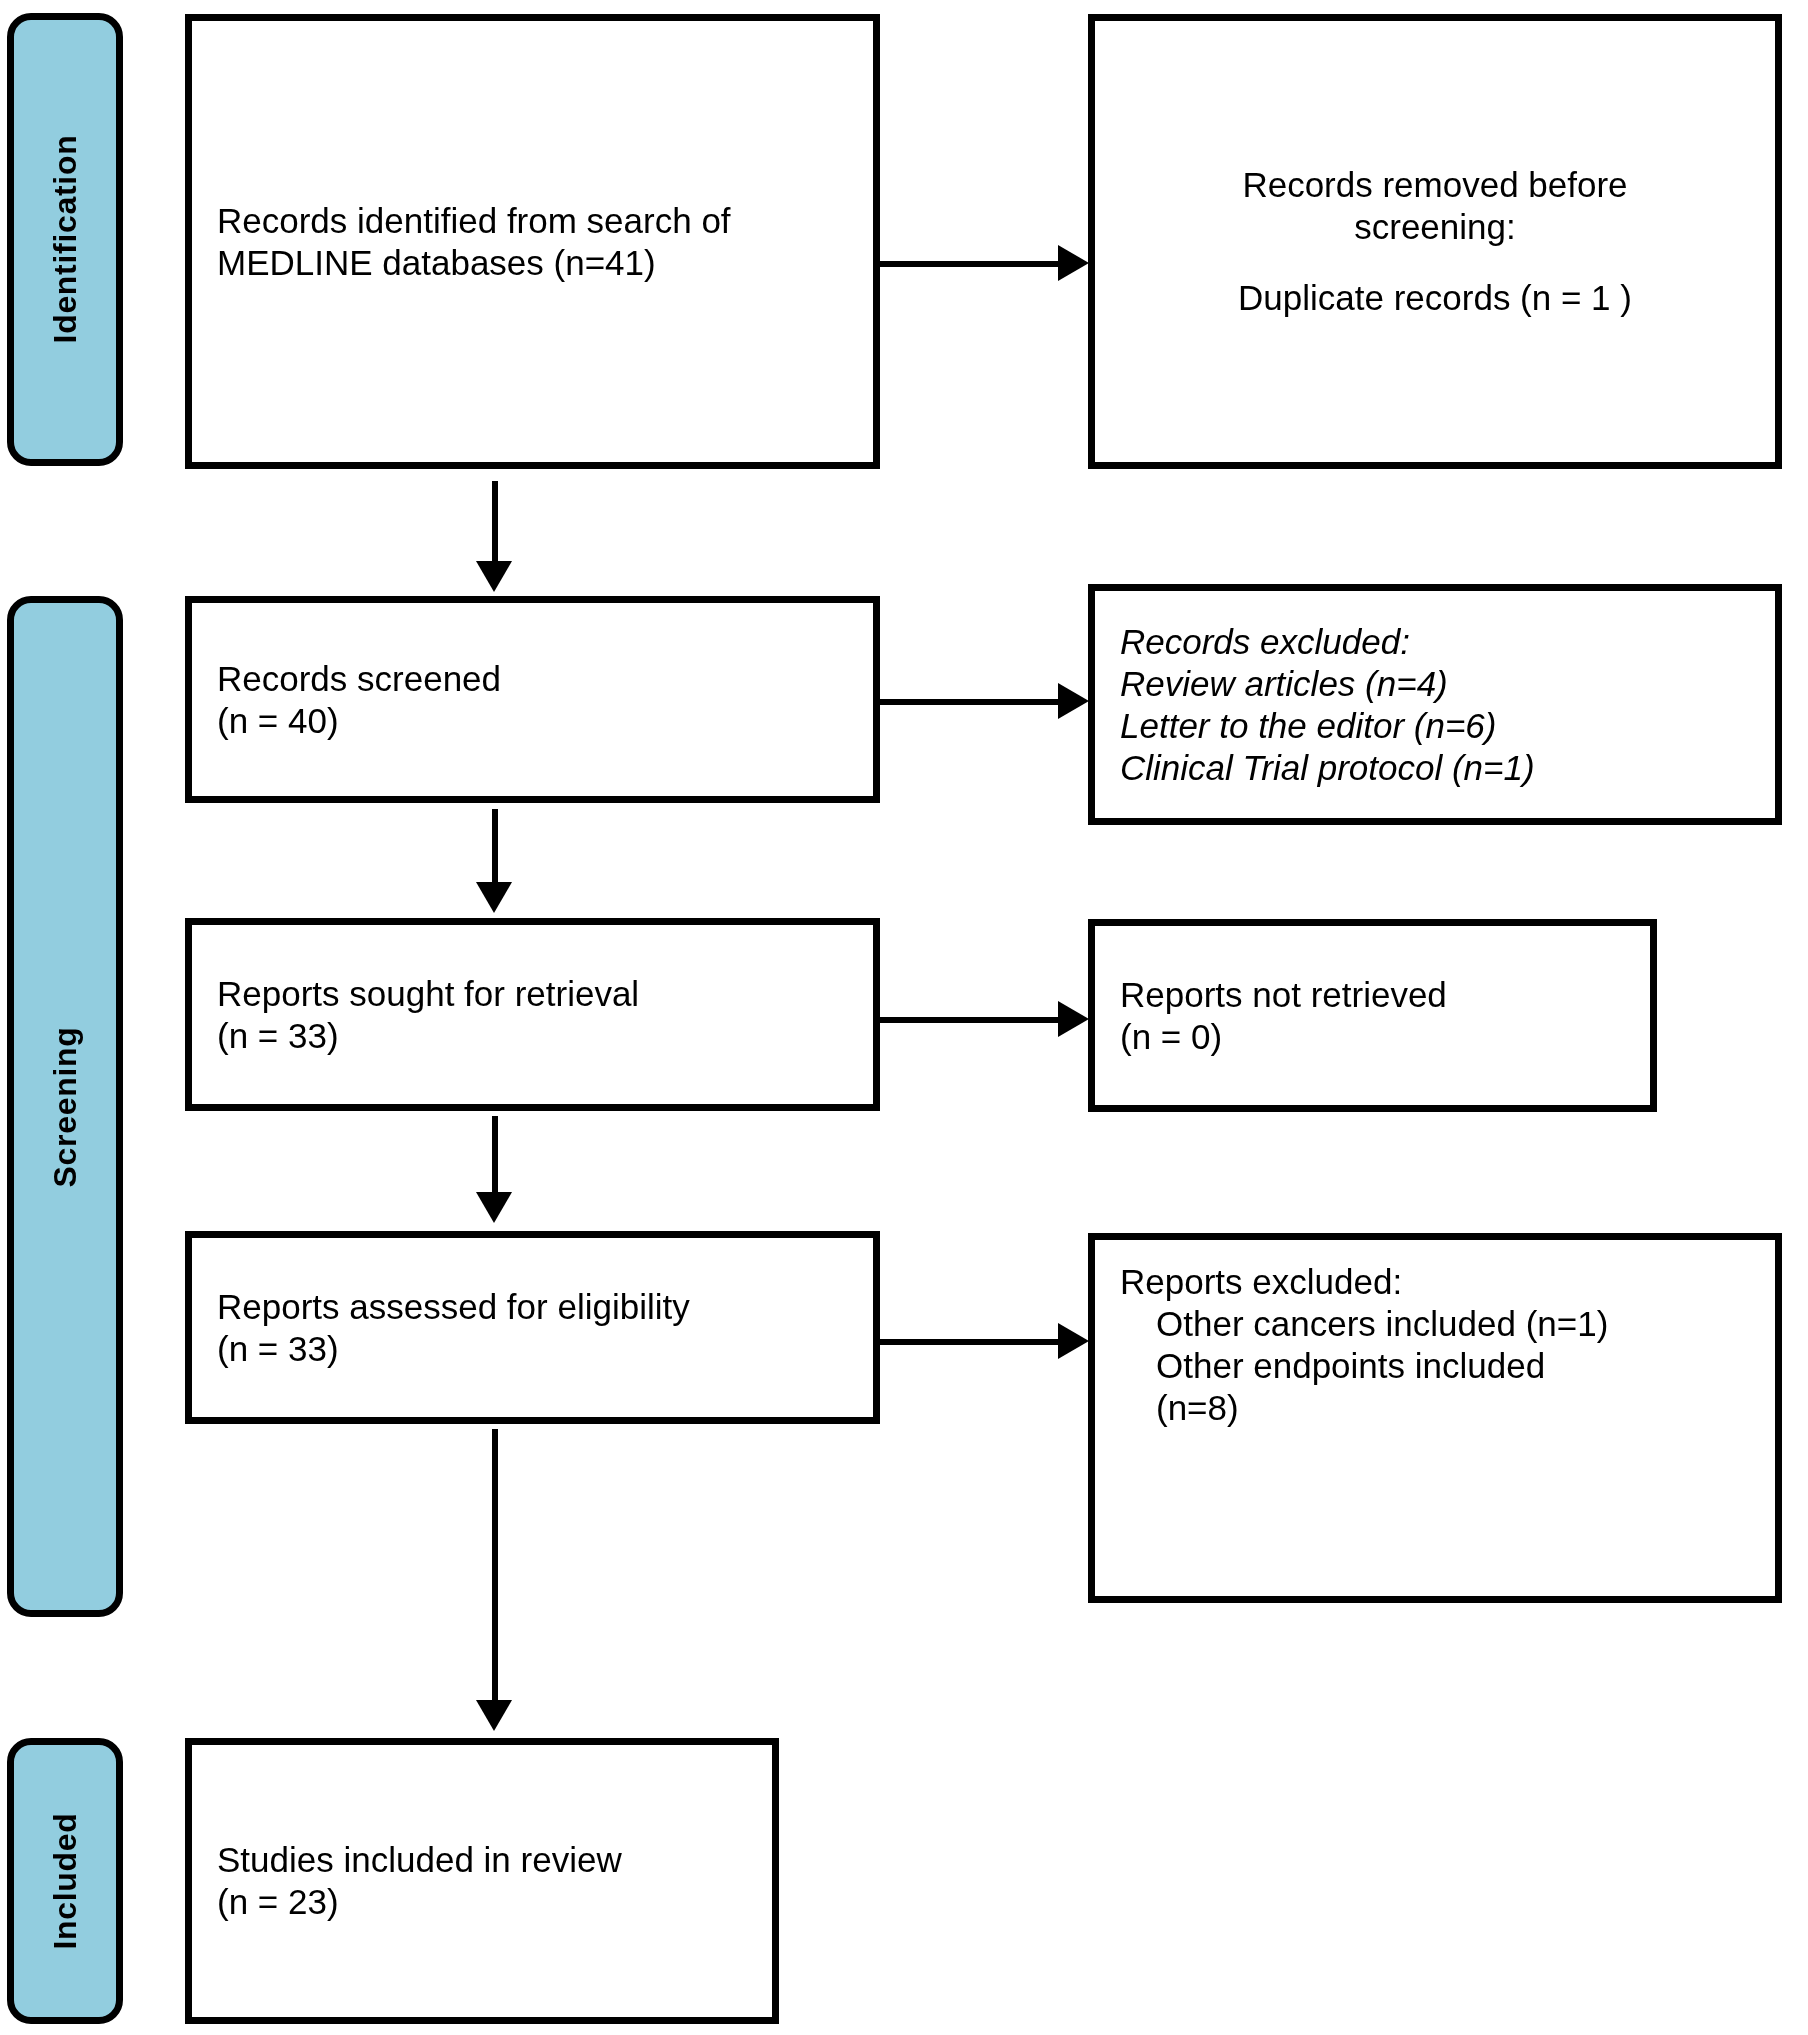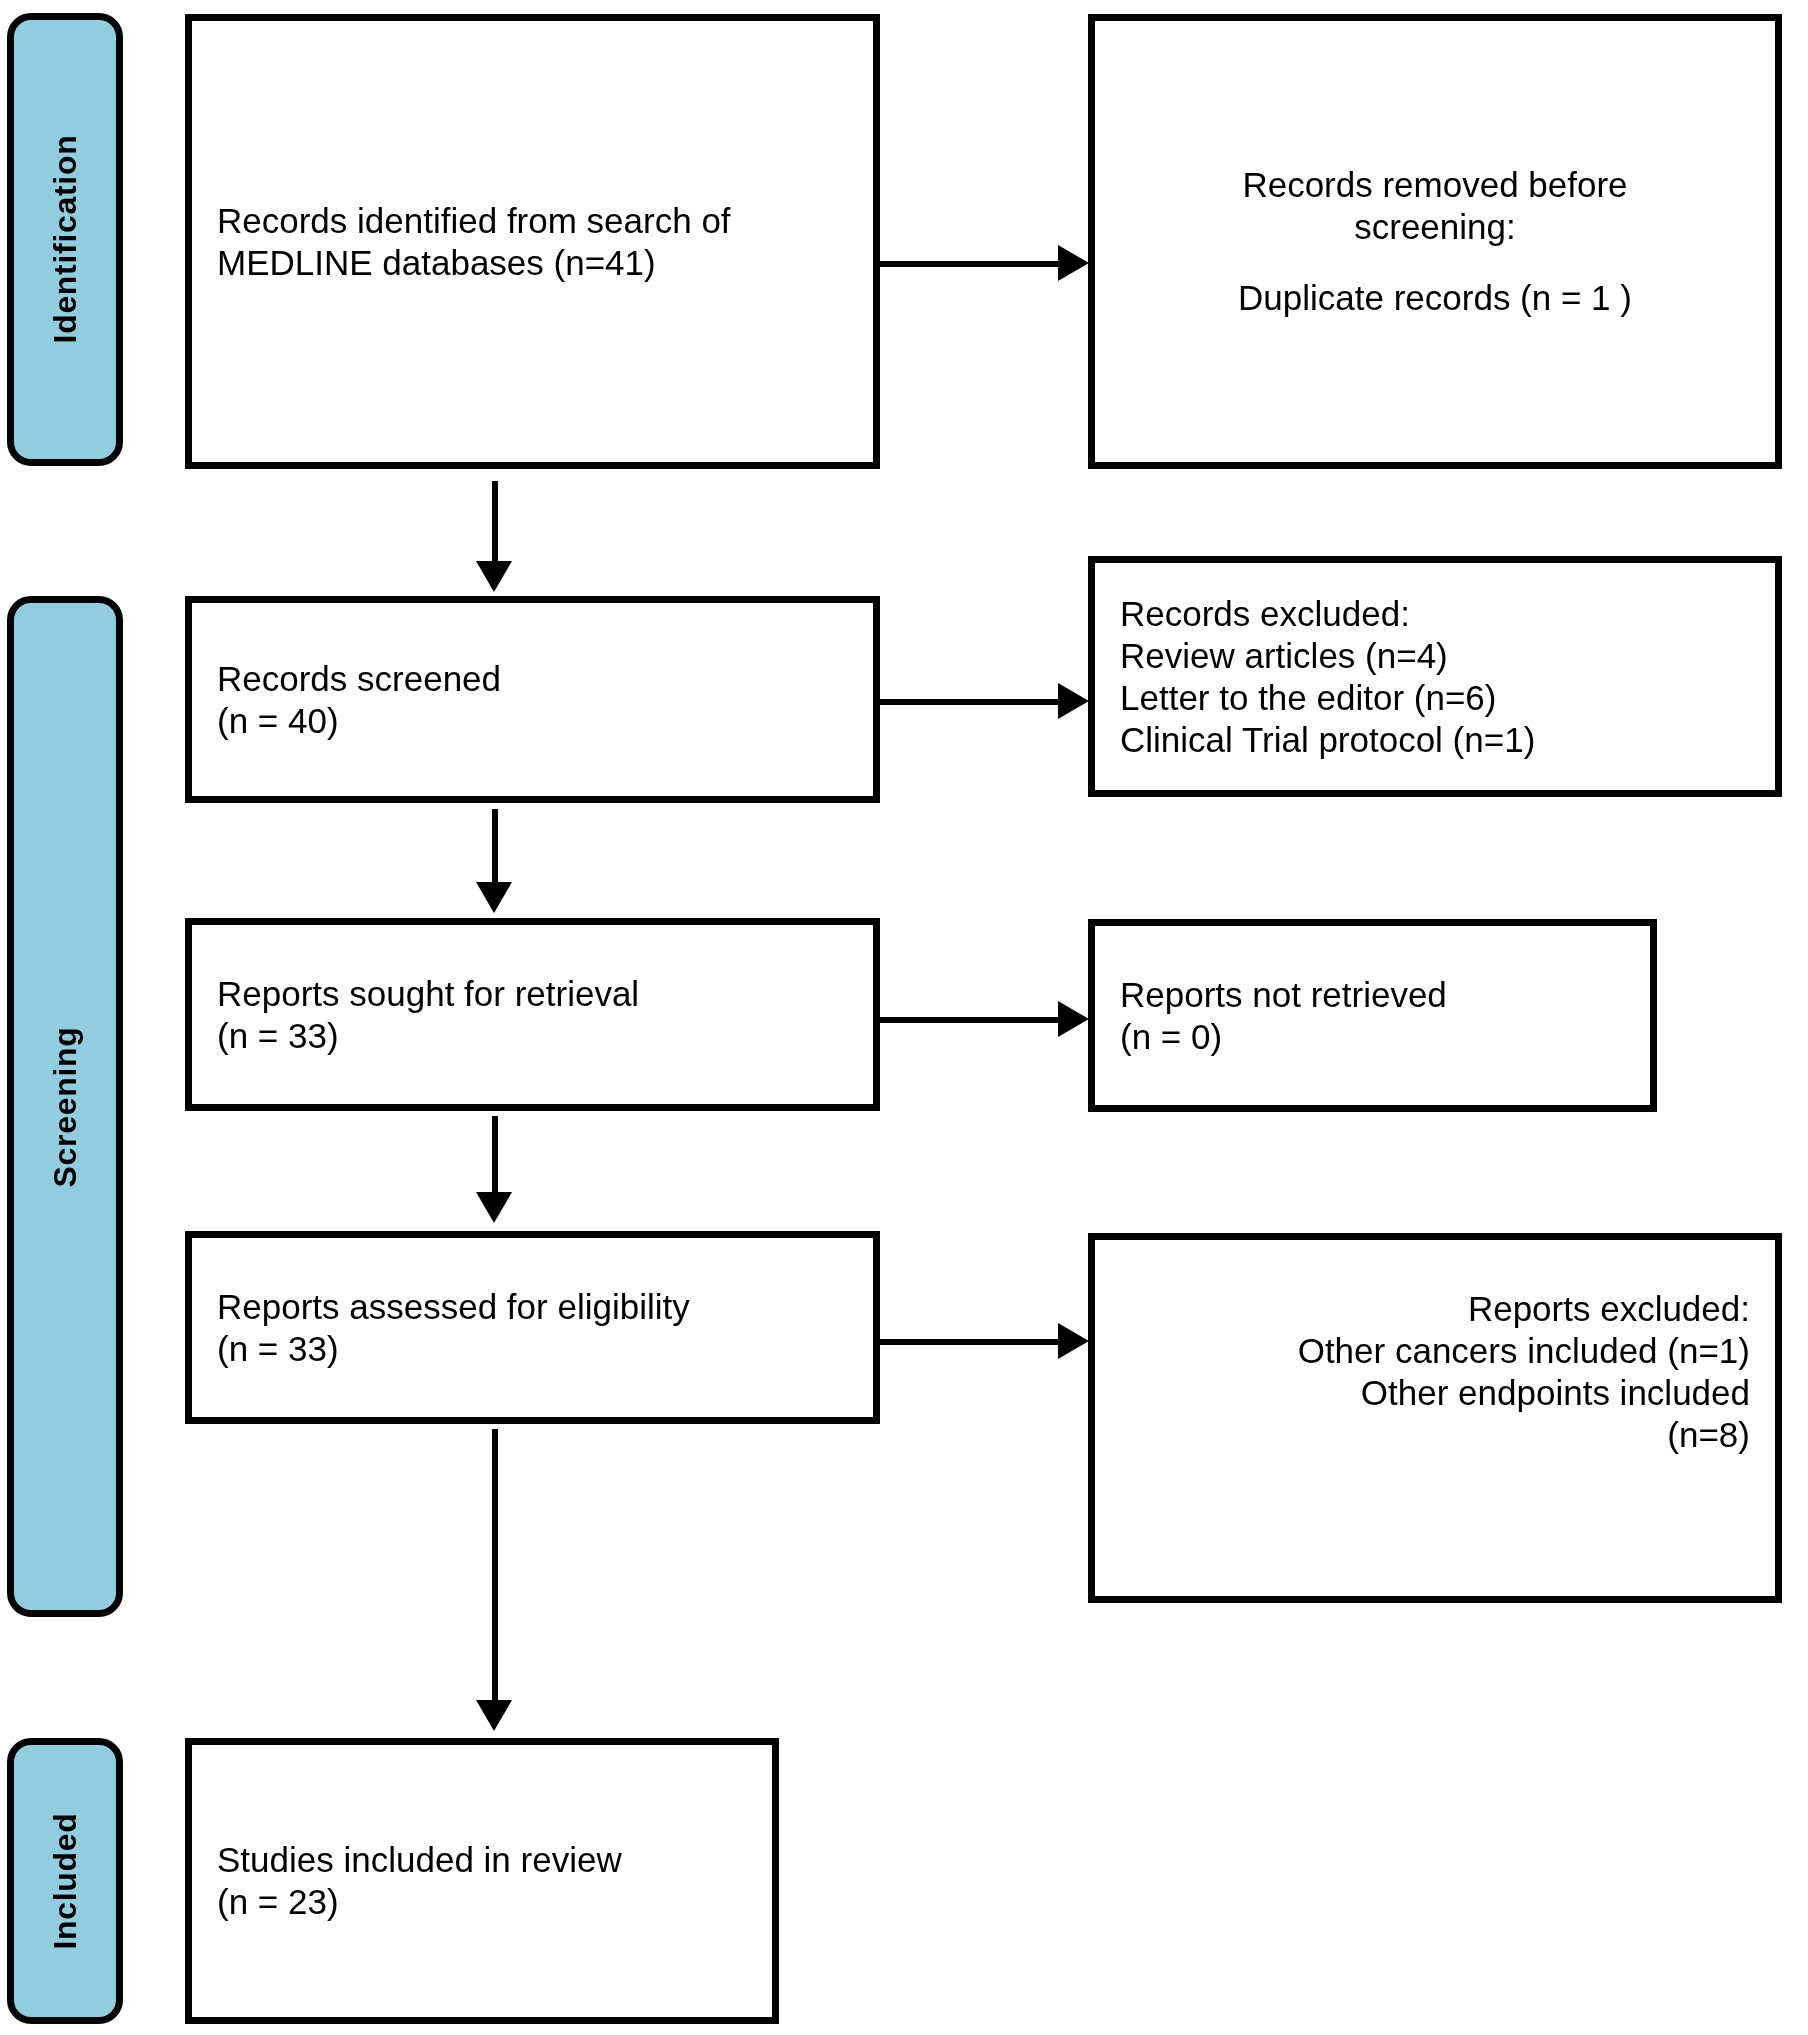--- a/index.html
+++ b/index.html
@@ -107,33 +107,33 @@
     <div class="line">(n = 23)</div>
   </div>
 
   <div class="flow-box" style="left:1088px; top:14px; width:694px; height:455px;align-items:center;">
     <div class="line"><span>Records removed </span><span class="ital">before</span></div>
     <div class="line"><span class="ital">screening</span><span>:</span></div>
     <div class="gap"></div>
     <div class="line">Duplicate records (n = 1 )</div>
   </div>
 
-  <div class="flow-box" style="left:1088px; top:556px; width:694px; height:241px;">
+  <div class="flow-box" style="left:1088px; top:584px; width:694px; height:241px;font-style:italic;">
     <div class="line">Records excluded:</div>
     <div class="line">Review articles (n=4)</div>
     <div class="line">Letter to the editor (n=6)</div>
     <div class="line">Clinical Trial protocol (n=1)</div>
   </div>
 
   <div class="flow-box" style="left:1088px; top:919px; width:569px; height:193px;">
     <div class="line">Reports not retrieved</div>
     <div class="line">(n = 0)</div>
   </div>
 
-  <div class="flow-box" style="left:1088px; top:1233px; width:694px; height:370px; justify-content:flex-start; padding-top:48px;text-align:right;">
+  <div class="flow-box" style="left:1088px; top:1233px; width:694px; height:370px; justify-content:flex-start; padding-top:21px;">
     <div class="line">Reports excluded:</div>
     <div class="line indent">Other cancers included (n=1)</div>
     <div class="line indent">Other endpoints included</div>
     <div class="line indent">(n=8)</div>
   </div>
 
   <div class="v-line" style="left:492px; top:481px; height:87px;"></div>
   <div class="arrow-down" style="left:476px; top:561px;"></div>
 
   <div class="v-line" style="left:492px; top:809px; height:77px;"></div>

